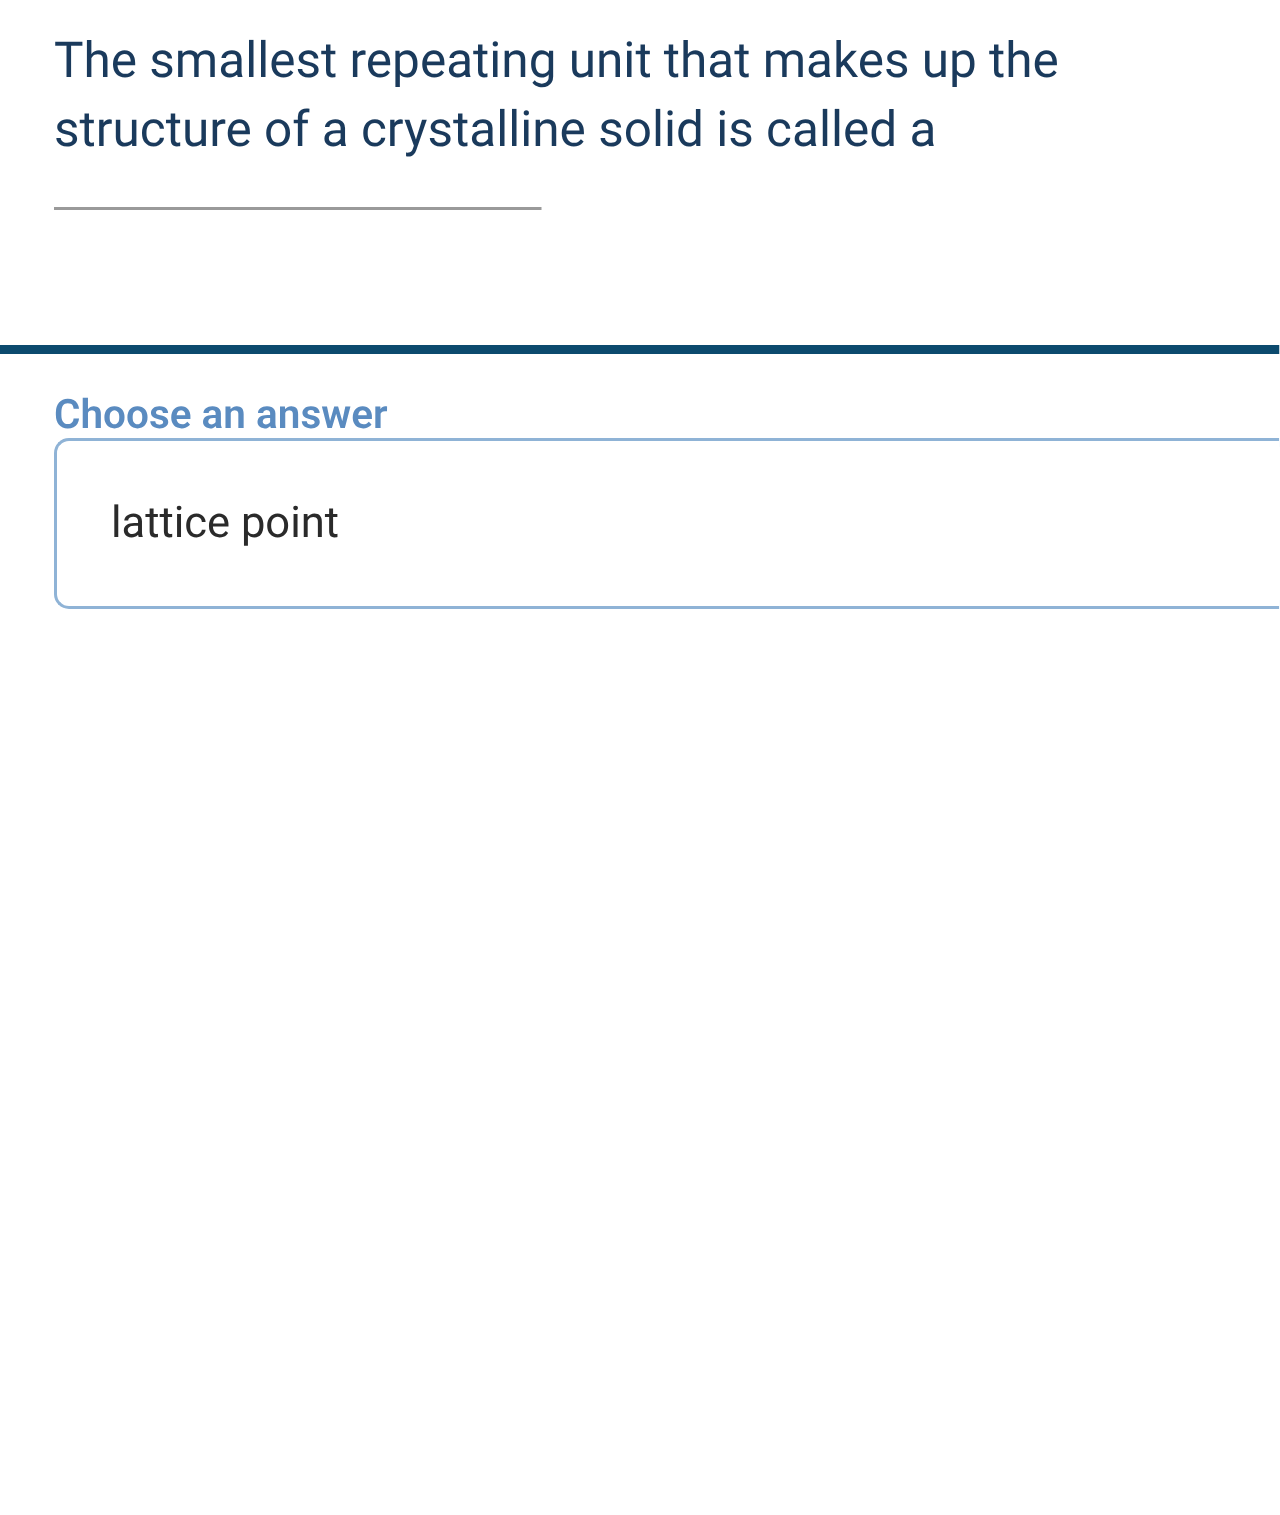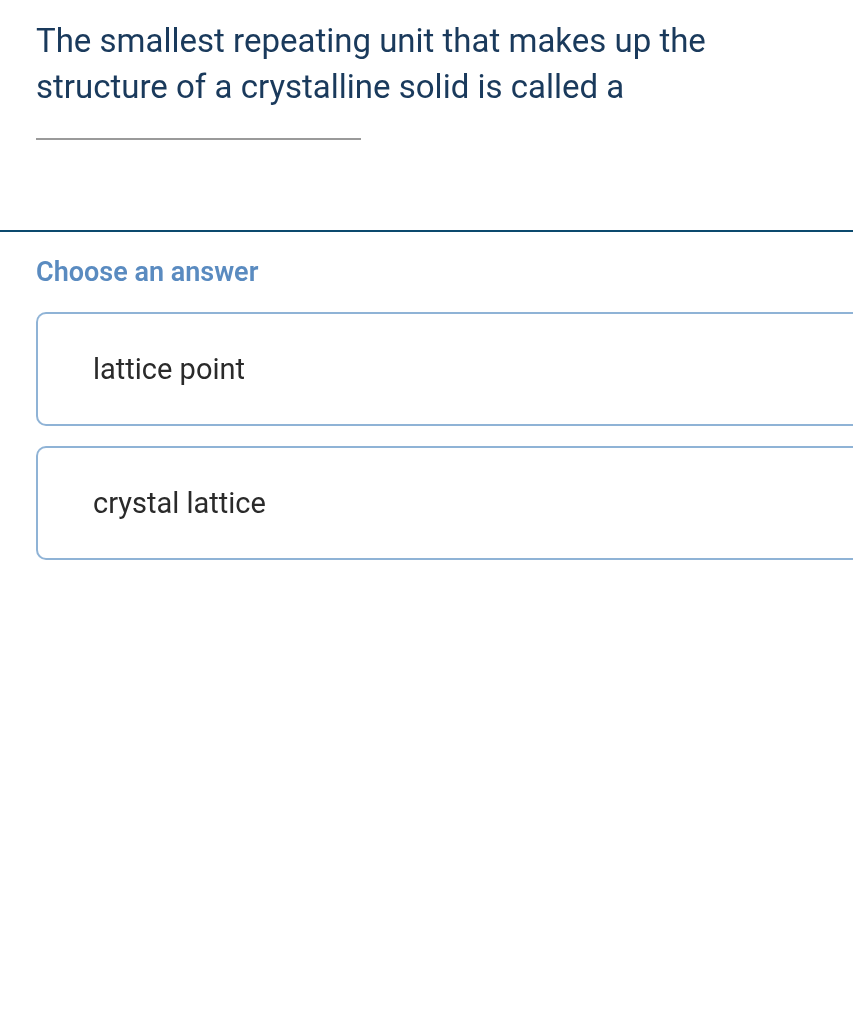--- a/index.html
+++ b/index.html
@@ -9,21 +9,21 @@
     }
     body {
       font-family: -apple-system, BlinkMacSystemFont, "Segoe UI", Roboto, "Helvetica Neue", Arial, sans-serif;
       background: #ffffff;
       width: 853px;
       height: 1010px;
       overflow: hidden;
     }
     .question-section {
       padding: 18px 20px 40px 36px;
-      border-bottom: 2px solid #0c4a6e;
+      border-bottom: 6px solid #0c4a6e;
     }
     .question-text {
       color: #1a3a5c;
       font-size: 33px;
       line-height: 1.4;
       font-weight: 400;
     }
     .blank-line {
       display: block;
       width: 325px;
@@ -32,27 +32,26 @@
       margin-top: 28px;
       margin-bottom: 50px;
     }
     .answer-section {
       padding: 24px 0 24px 36px;
     }
     .answer-prompt {
       color: #5a8bc0;
       font-size: 27px;
       font-weight: 600;
-      margin-bottom: 24px;
     }
     .answer-option {
       border: 2px solid #8fb3d6;
       border-right: none;
       border-radius: 10px 0 0 10px;
-      padding: 38px 55px;
+      padding: 38px 36px;
       margin-bottom: 20px;
       font-size: 29px;
       color: #2a2a2a;
       cursor: pointer;
       background: #ffffff;
     }
   </style>
 </head>
 <body>
 
@@ -63,16 +62,13 @@
 
 <div class="answer-section">
   <div class="answer-prompt">Choose an answer</div>
 
   <div class="answer-option">
     <span>lattice point</span>
   </div>
 
 
 
-  <div class="answer-option">
-    <span>crystal lattice</span>
-  </div>
 </div>
 
 </body></html>

